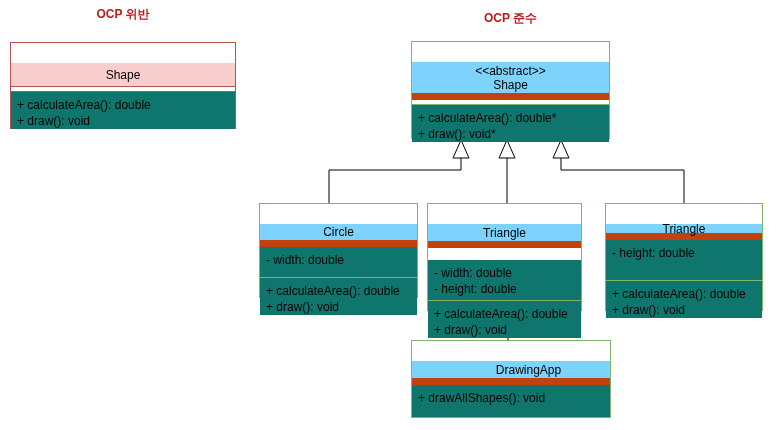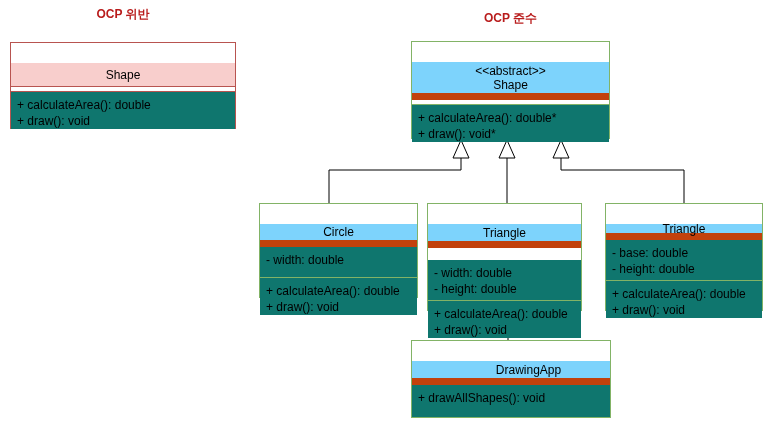--- a/index.html
+++ b/index.html
@@ -164,21 +164,20 @@
       <div class="uml-line">+ calculateArea(): double</div>
       <div class="uml-line">+ draw(): void</div>
     </div>
   </div>
 
   <div class="uml-class green" id="cls-triangle">
     <div class="uml-hdr">
       <span>Triangle</span>
     </div>
     <div class="uml-sec uml-attrs divided">
-      <div class="uml-line">- base: double</div>
       <div class="uml-line">- height: double</div>
     </div>
     <div class="uml-sec grow">
       <div class="uml-line">+ calculateArea(): double</div>
       <div class="uml-line">+ draw(): void</div>
     </div>
   </div>
 
   <div class="uml-class green" id="cls-drawingapp">
     <div class="uml-hdr">

